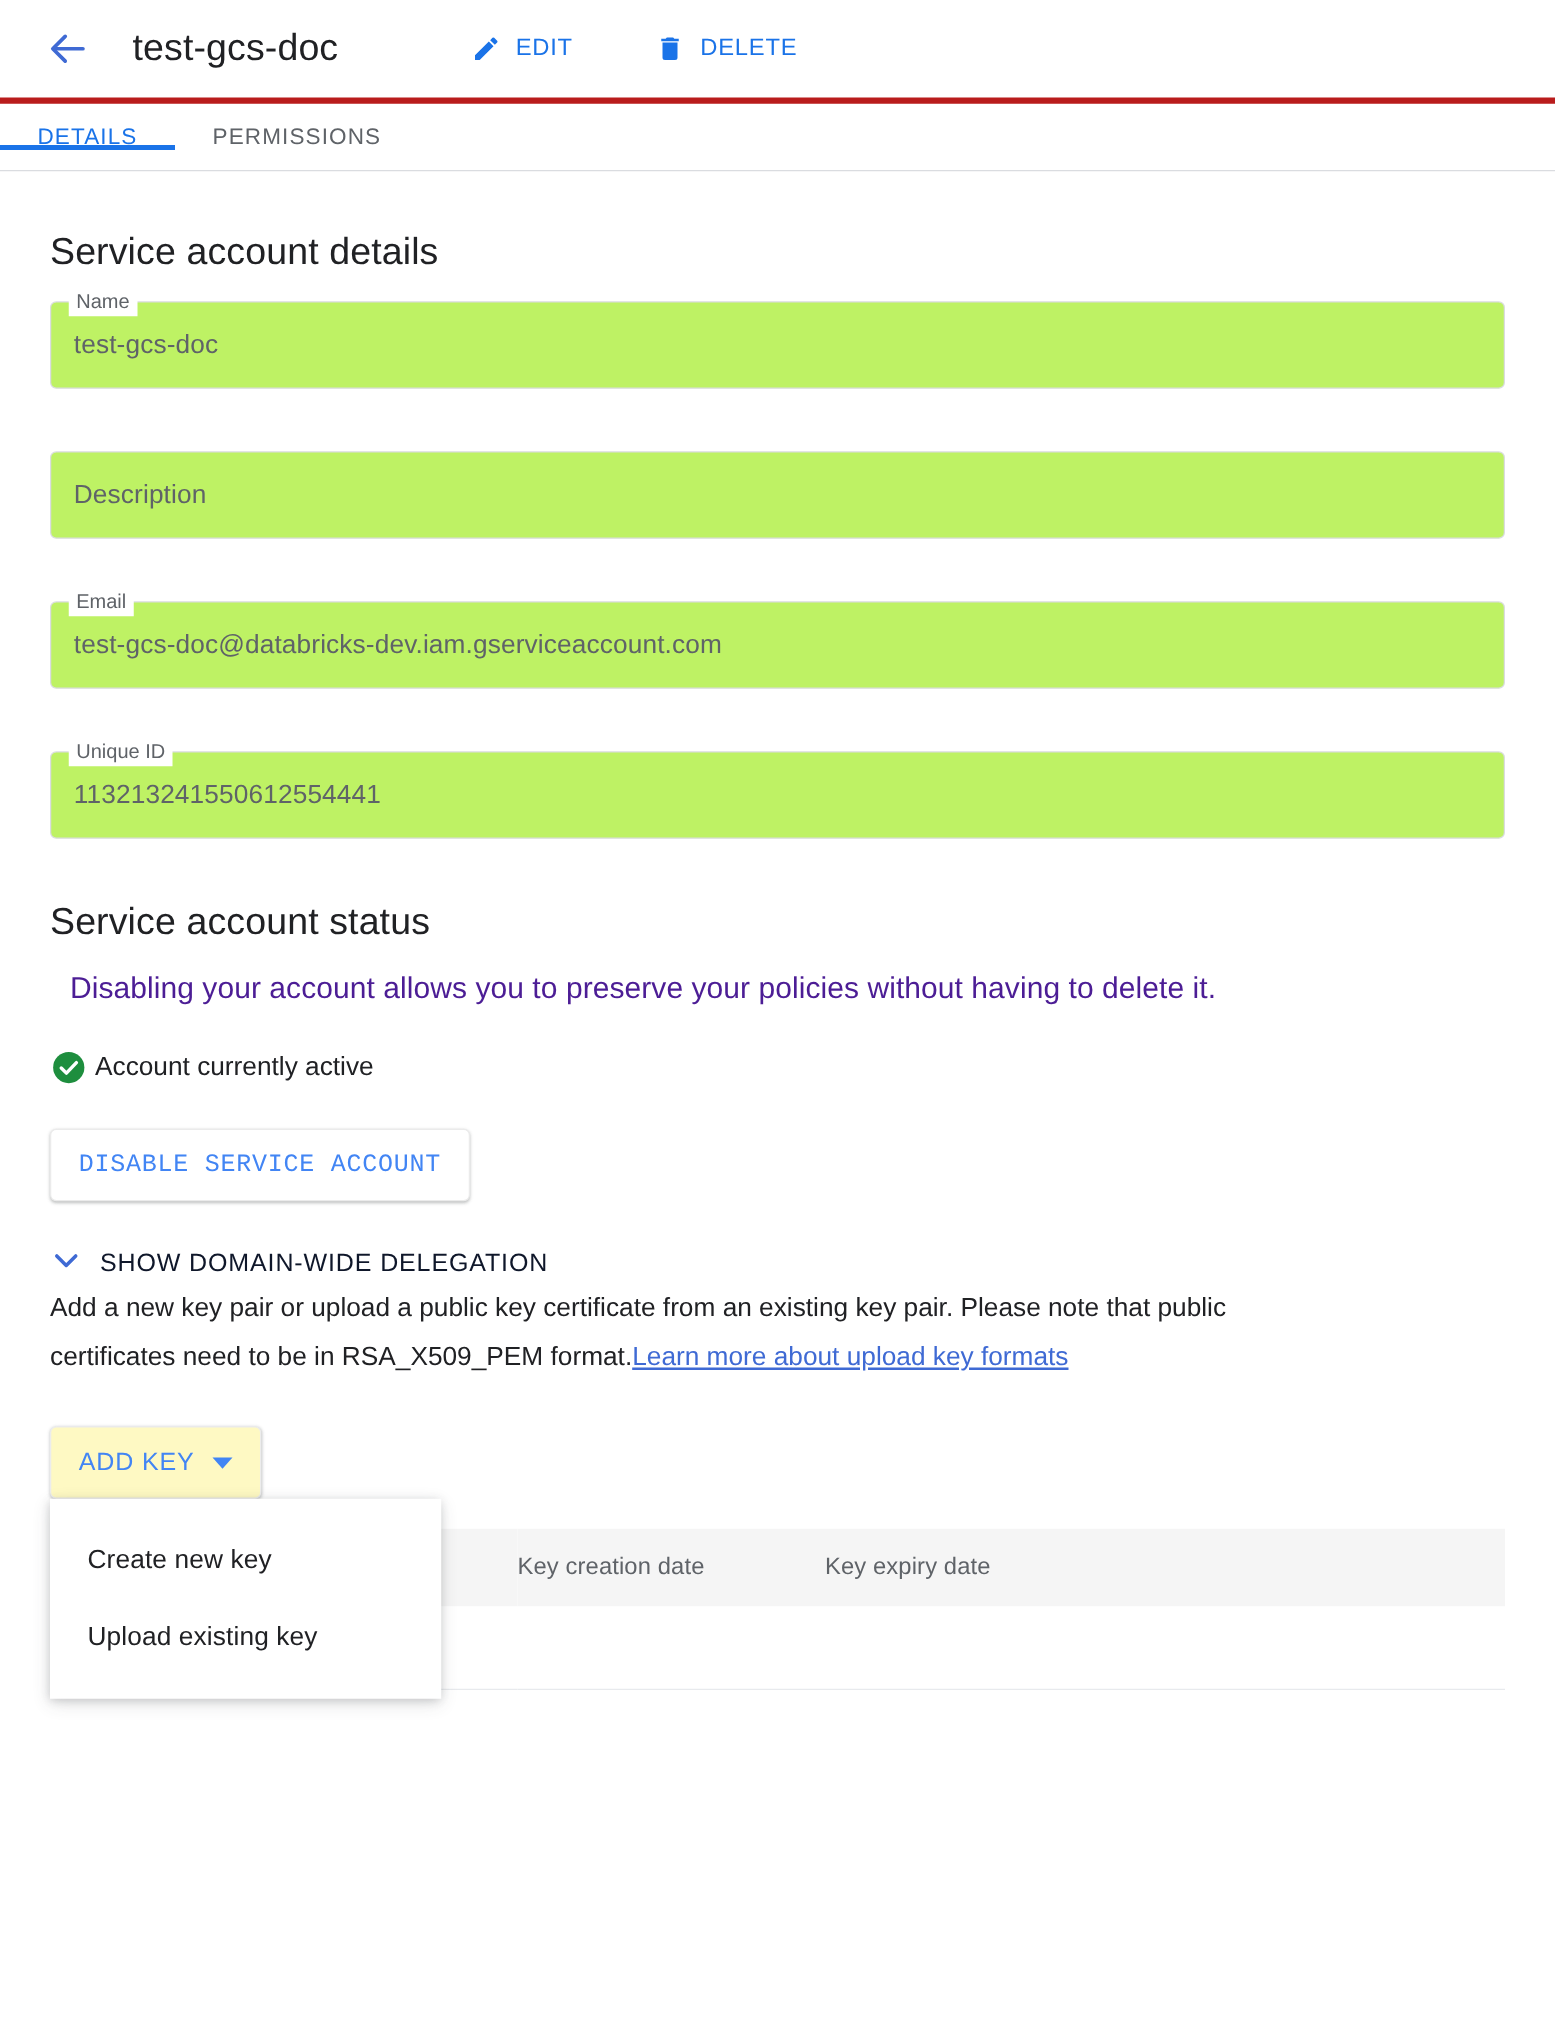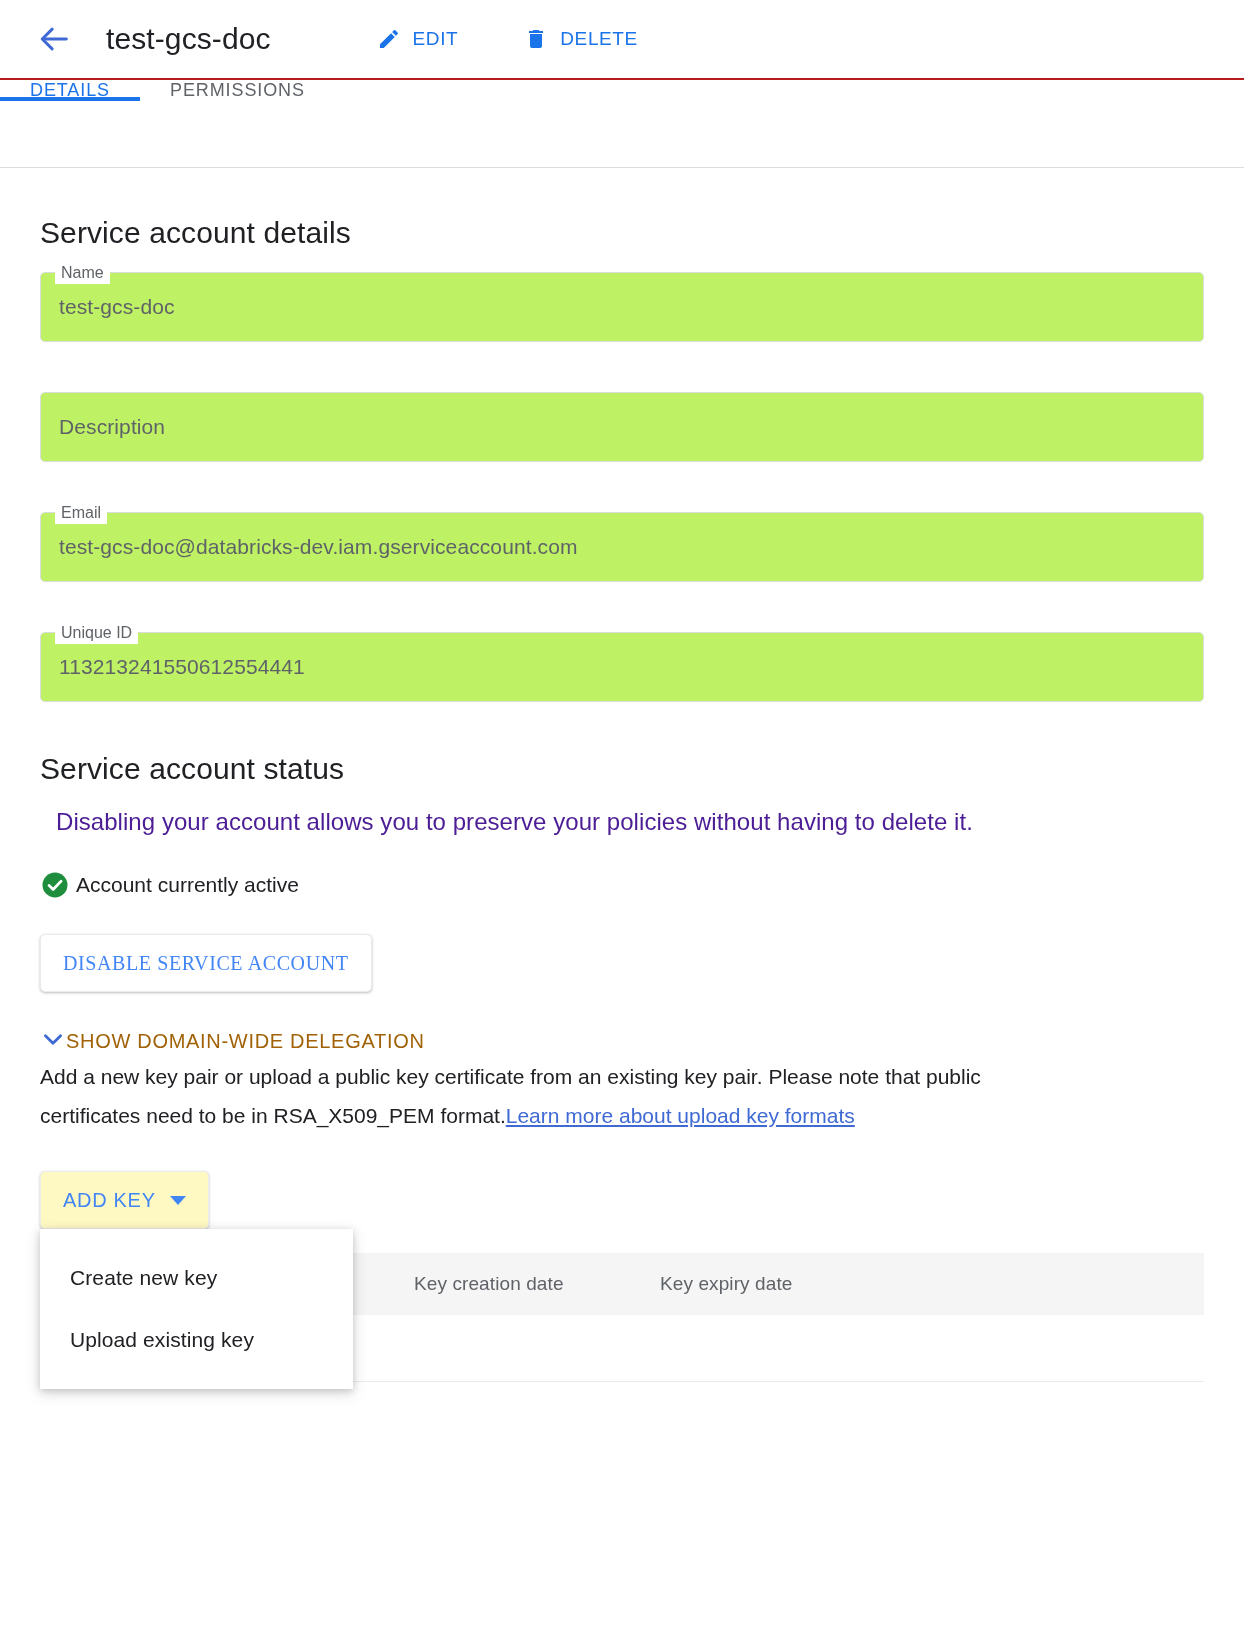--- a/index.html
+++ b/index.html
@@ -60,25 +60,25 @@
     cursor: pointer;
     background: none;
     border: none;
     padding: 6px 4px;
     font-family: "Liberation Sans", sans-serif;
   }
   .action-btn svg { display: block; }
 
   
   .tabs-wrap {
-    border-top: 2px solid #b91c1c;
+    border-top: 5px solid #b91c1c;
     border-bottom: 1px solid #dadce0;
-    height: 90px;
-    display: flex;
-    align-items: flex-start;
+    height: 59px;
+    display: flex;
+    align-items: center;
     padding-left: 0;
   }
   .tab {
     display: flex;
     align-items: center;
     justify-content: center;
     font-size: 18px;
     font-weight: 500;
     letter-spacing: 0.9px;
     color: #5f6368;
@@ -173,28 +173,29 @@
     padding: 12px 22px;
     background: #fff;
     border: 1px solid #ebebeb;
     border-radius: 5px;
     box-shadow: 0 1px 3px rgba(60,64,67,0.26), 0 1px 2px rgba(60,64,67,0.10);
     color: #4285f4;
     font-size: 20px;
     font-weight: 500;
     letter-spacing: 0.6px;
     cursor: pointer;
-    font-family: Liberation Serif, serif;
+    font-family: Liberation Mono, monospace;
   }
 
   .delegation-link {
     display: flex;
     align-items: center;
+    gap: 14px;
     margin-top: 34px;
-    color: #a16207;
+    color: #0f172a;
     font-size: 20px;
     font-weight: 500;
     letter-spacing: 0.7px;
     cursor: pointer;
     width: fit-content;
   }
 
   
   .keys-desc {
     font-size: 21px;

